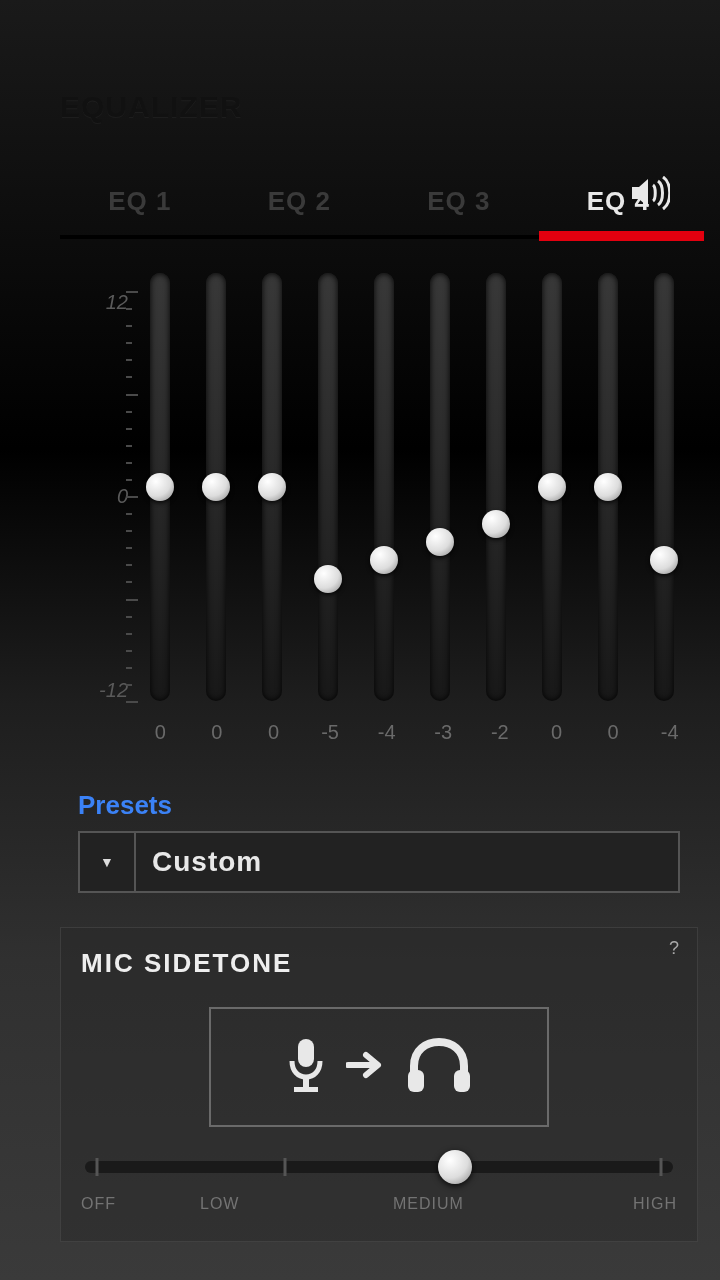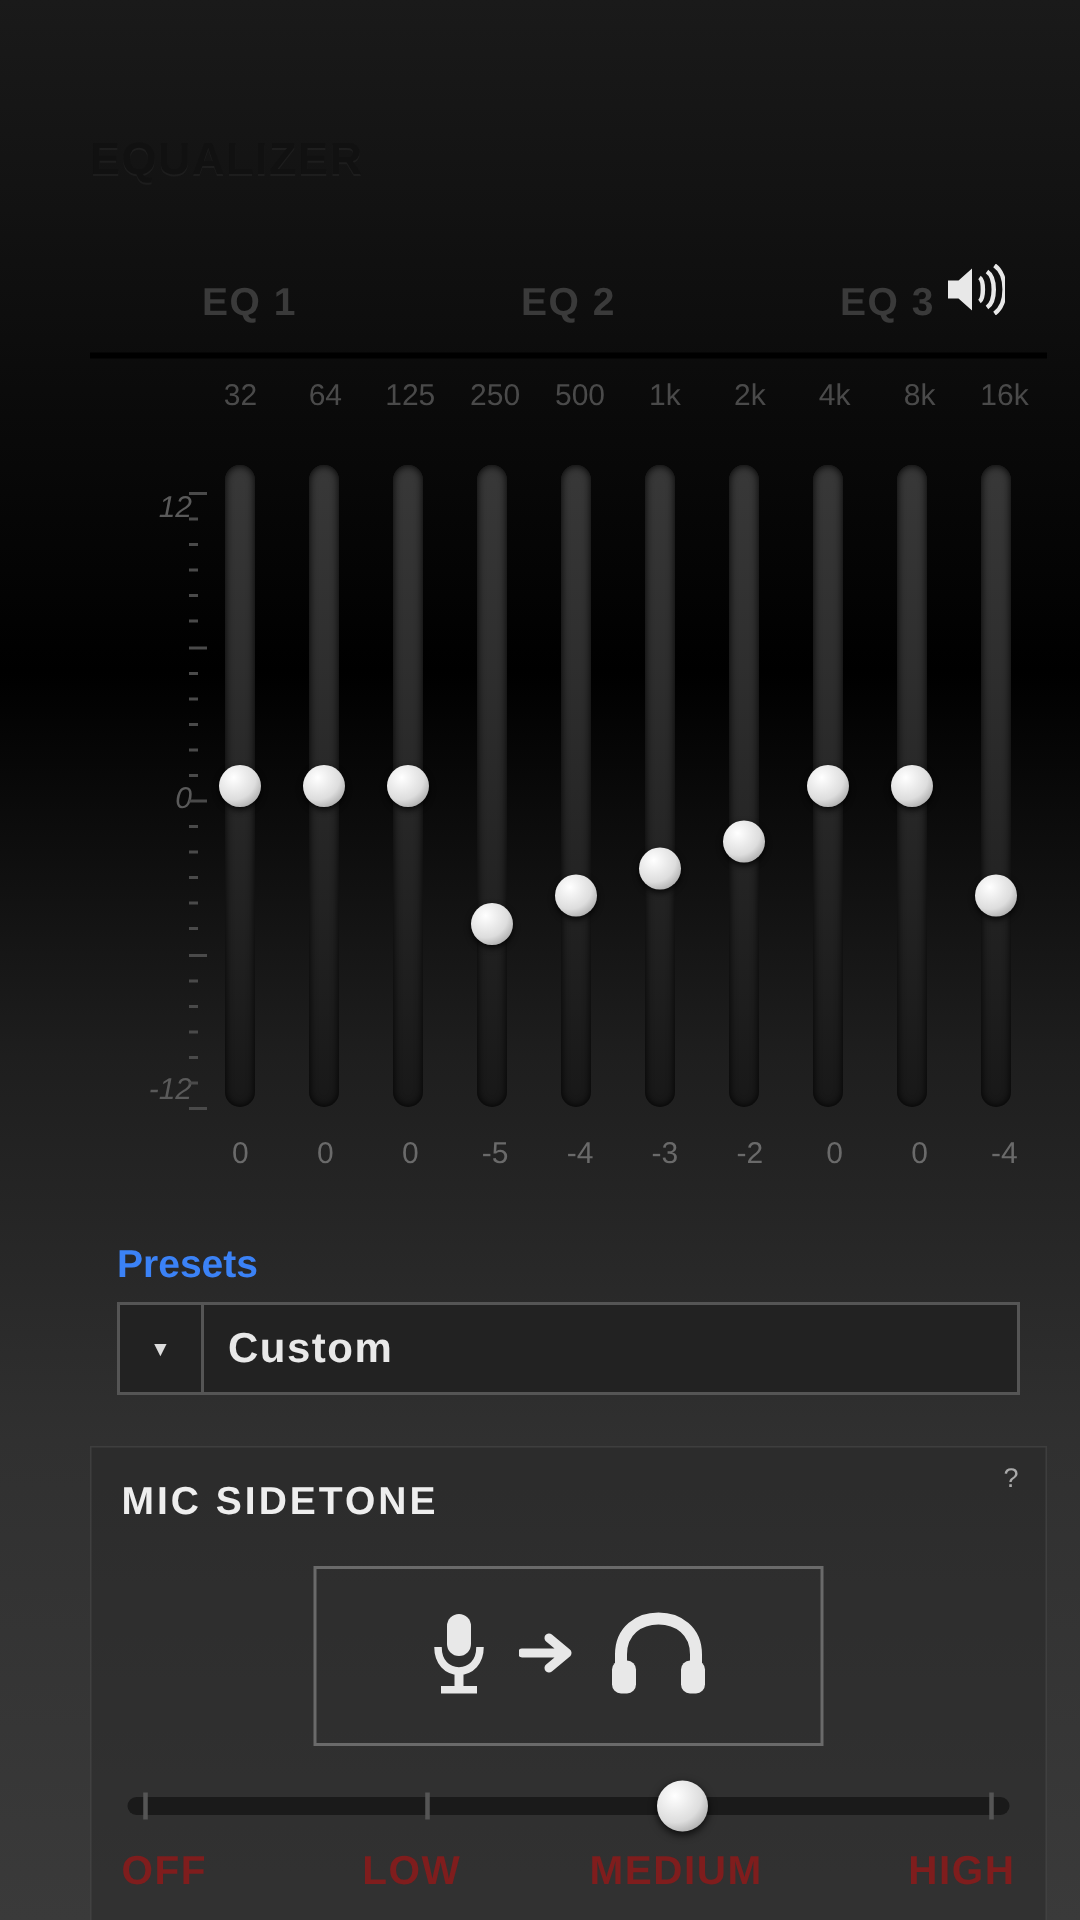--- a/index.html
+++ b/index.html
@@ -240,61 +240,50 @@
     transform: translate(-50%, -50%);
     box-shadow: 0 2px 6px rgba(0,0,0,.8);
     cursor: grab;
   }
   .hslider-labels {
     display: flex;
     margin-top: 4px;
   }
   .hslider-labels span {
     flex: 1;
-    font-size: 27px;
-    font-weight: 700;
+    font-size: 16px;
+    font-weight: 400;
     letter-spacing: 1px;
-    color: #7f1d1d;
+    color: #737373;
   }
   .hslider-labels span:nth-child(1){ text-align:left; }
-  .hslider-labels span:nth-child(2){ text-align:center; transform:translateX(-30px); }
+  .hslider-labels span:nth-child(2){ transform:translateX(-30px); }
   .hslider-labels span:nth-child(3){ text-align:left; transform:translateX(14px); }
   .hslider-labels span:nth-child(4){ text-align:right; }
 </style>
 </head>
 <body>
 
 <div class="panel">
   <div class="eq-title">EQUALIZER</div>
 
   <div class="speaker-icon">
     <svg width="40" height="34" viewBox="0 0 40 34">
         <path fill="currentColor" d="M2 11h7l9-8v28l-9-8H2z"></path>
         <path fill="none" stroke="currentColor" stroke-width="3" d="M23 9c3 2 3 14 0 16M28 5c6 4 6 20 0 24M33 1c9 6 9 26 0 32"></path>
       </svg>
   </div>
 
   <div class="tabs">
     <div class="tab">EQ 1</div>
     <div class="tab">EQ 2</div>
     <div class="tab">EQ 3</div>
+    <div class="tab active">EQ 4</div>
   </div>
 
-  <div class="freq-labels" style="margin-top:14px">
-    <span>32</span>
-    <span>64</span>
-    <span>125</span>
-    <span>250</span>
-    <span>500</span>
-    <span>1k</span>
-    <span>2k</span>
-    <span>4k</span>
-    <span>8k</span>
-    <span>16k</span>
-  </div>
 
   <div class="eq-area">
     <div class="axis">
       <span class="tick" style="top:4%">12</span>
       <span class="tick" style="top:50%">0</span>
       <span class="tick" style="top:96%">-12</span>
       <div class="ruler" id="ruler">
           <i style="top: 0%; width: 12px;"></i>
           <i style="top: 4.16667%; width: 6px;"></i>
           <i style="top: 8.33333%; width: 6px;"></i>

